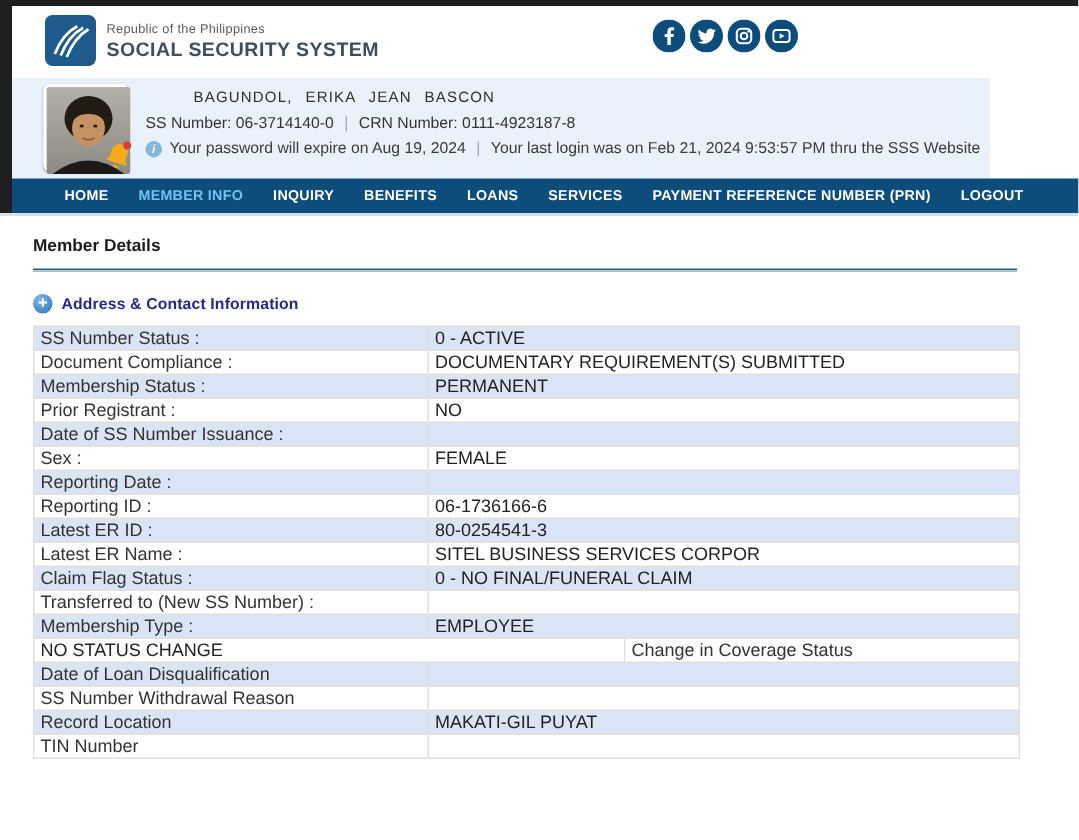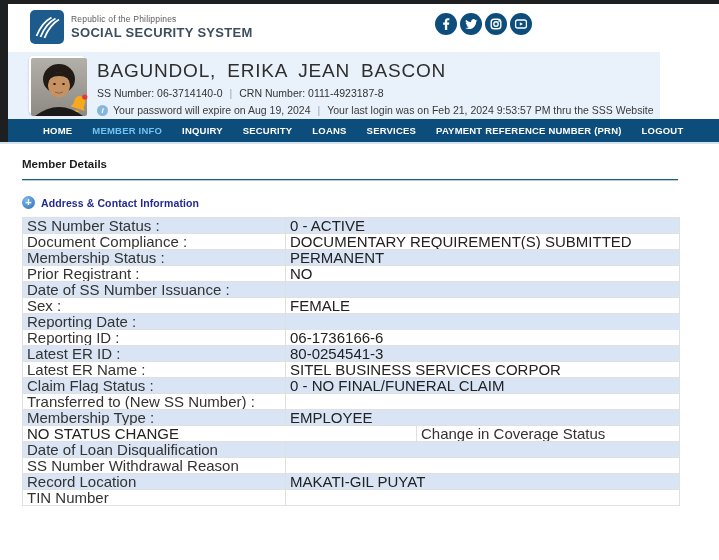--- a/index.html
+++ b/index.html
@@ -22,21 +22,21 @@
 
   
   .member-bar { position:absolute; top:52px; left:8px; width:652px; height:67px;
                 background:#e9f1fa; display:flex; align-items:flex-start; }
   .photo-wrap { position:relative; margin:4px 0 0 21px; width:56px; height:58px;
                 border:2px solid #fff; border-radius:4px; overflow:visible;
                 box-shadow:0 1px 2px rgba(0,0,0,.25); flex:none; }
   .photo-wrap > svg { border-radius:2px; display:block; }
   .bell { position:absolute; right:-7px; bottom:-3px; width:21px; height:23px; }
   .member-text { margin:8px 0 0 12px; }
-  .member-name { font-size:19px; color:#2e2e2e; letter-spacing:.8px; word-spacing:5px; }
+  .member-name { font-size:10px; color:#2e2e2e; letter-spacing:.8px; word-spacing:5px;margin-left:32px; }
   .member-ids  { font-size:10.5px; color:#333; margin-top:5px; }
   .member-notice { font-size:10.5px; color:#3a3a3a; margin-top:5px; display:flex; align-items:center; }
   .sep { color:#9aa7b5; padding:0 7px; }
   .info-icon { display:inline-flex; justify-content:center; align-items:center;
                width:11px; height:11px; border-radius:50%; background:#85b7dc; color:#fff;
                font-size:8px; font-weight:bold; font-style:italic; margin-right:5px; flex:none; }
 
   
   .navbar { position:absolute; top:119px; left:0; width:719px; height:23px; background:#0d4d7c;
             display:flex; align-items:center; padding-left:43px; gap:20px; }
@@ -53,21 +53,21 @@
   .plus-icon { width:13px; height:13px; border-radius:50%;
                background:radial-gradient(circle at 35% 30%, #7db9ea, #2b6db5);
                color:#fff; font-size:11px; font-weight:bold; line-height:12px; text-align:center;
                cursor:pointer; flex:none; }
   .section-title { font-size:10.5px; font-weight:bold; color:#232a8e; letter-spacing:.1px; }
 
   
   .details-table { margin-top:4px; width:658px; border-top:1px solid #e0e0e0; border-left:1px solid #e0e0e0; }
   .row { display:flex; }
   .row:nth-child(odd) { background:#d9e4f4; }
-  .cell { height:16px; line-height:15px; font-size:15px; padding:0 4px;
+  .cell { height:16px; line-height:15px; font-size:12px; padding:0 4px;
           border-right:1px solid #e0e0e0; border-bottom:1px solid #e0e0e0;
           overflow:hidden; white-space:nowrap; }
   .cell.label { width:263px; flex:none; color:#333; }
   .cell.value { flex:1; color:#222; }
 </style>
 </head>
 <body>
 
 <div class="screen">
   <div class="frame-top"></div>
@@ -162,21 +162,21 @@
   </section>
 
   <nav class="navbar">
 
       <a class="nav-item" href="#">HOME</a>
 
       <a class="nav-item active" href="#">MEMBER INFO</a>
 
       <a class="nav-item" href="#">INQUIRY</a>
 
-      <a class="nav-item" href="#">SECURITY</a>
+      <a class="nav-item" href="#">BENEFITS</a>
 
       <a class="nav-item" href="#">LOANS</a>
 
       <a class="nav-item" href="#">SERVICES</a>
 
       <a class="nav-item" href="#">PAYMENT REFERENCE NUMBER (PRN)</a>
 
       <a class="nav-item" href="#">LOGOUT</a>
 
   </nav>

